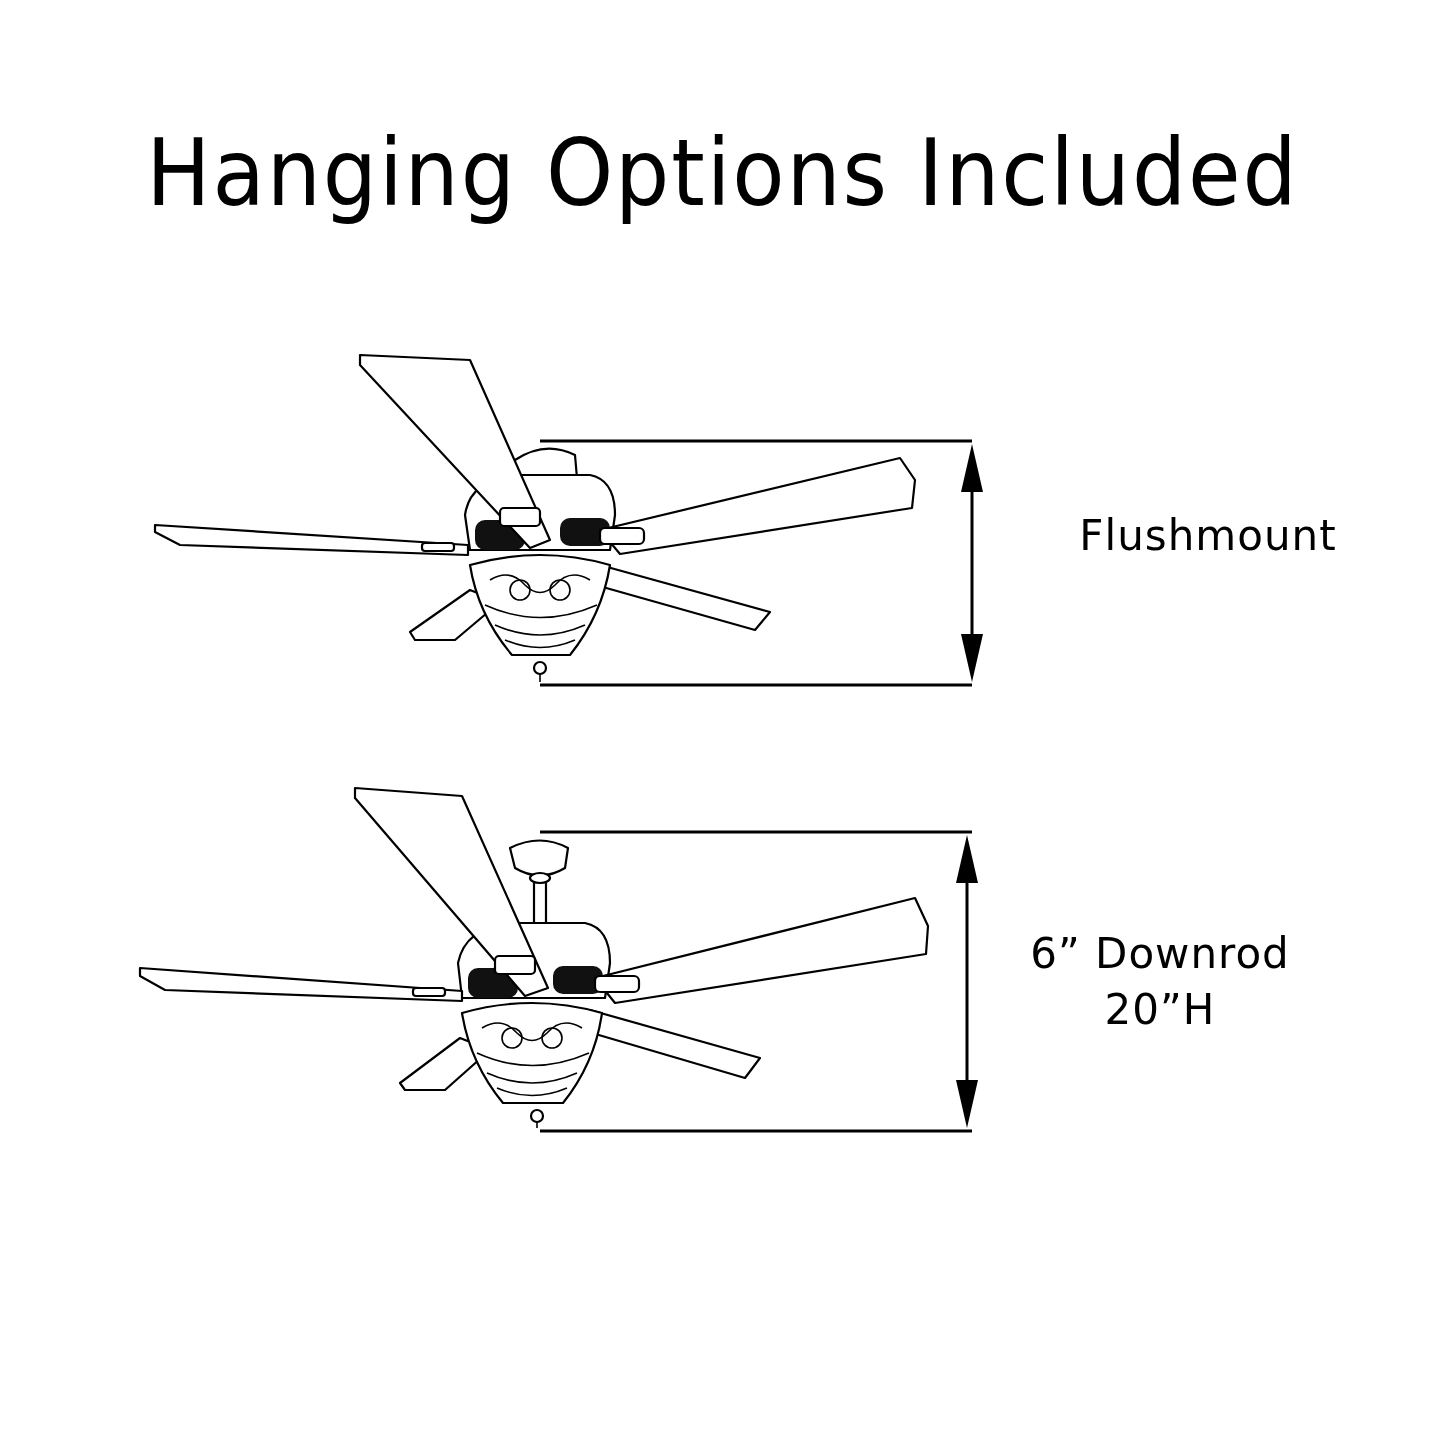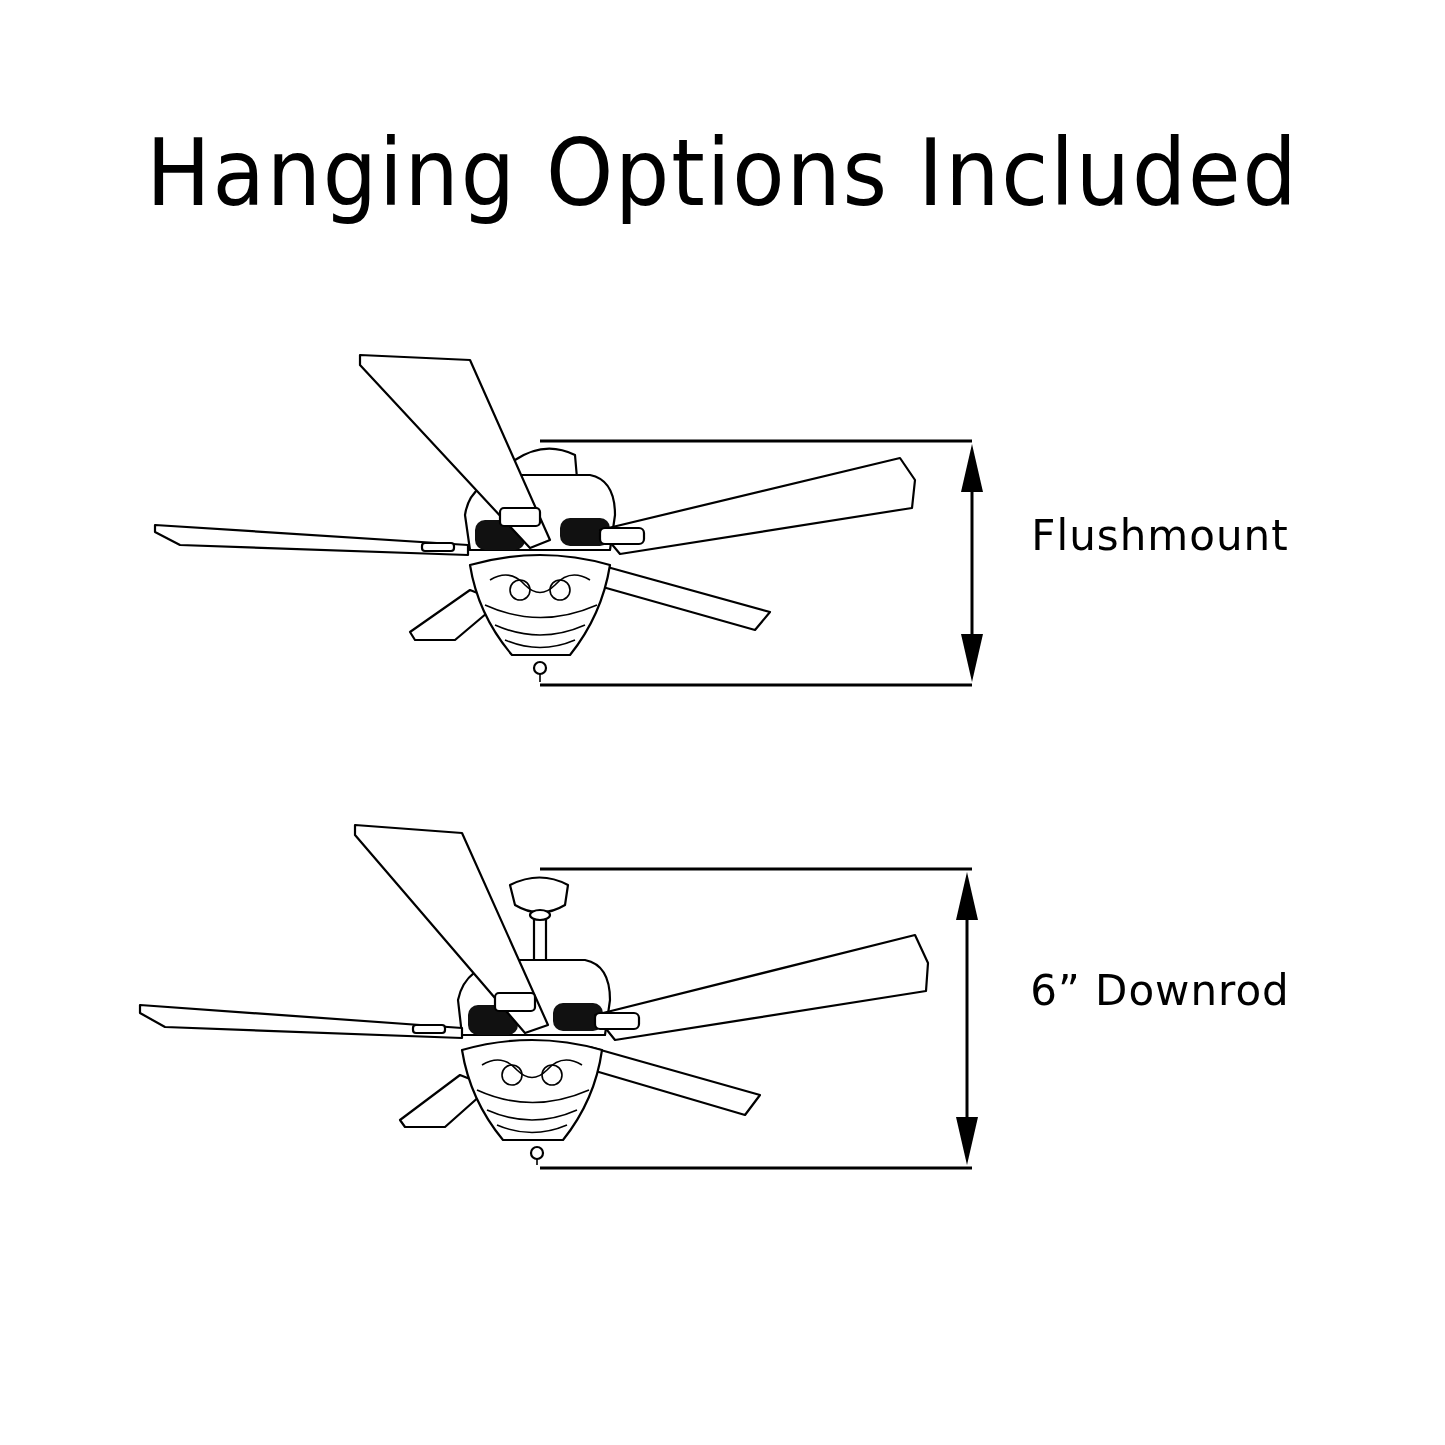--- a/index.html
+++ b/index.html
@@ -1,24 +1,24 @@
 <!DOCTYPE html>
 <html><head>
 <meta charset="utf-8">
 <style>
   html, body { margin: 0; padding: 0; background: #ffffff; }
   body { width: 1445px; height: 1445px; position: relative; overflow: hidden; font-family: "DejaVu Sans", "Liberation Sans", sans-serif; color: #000; }
   .title { position: absolute; left: 0; top: 128px; width: 1445px; text-align: center; font-size: 92px; letter-spacing: 2px; font-weight: normal; line-height: 1; transform: scaleX(0.93); }
   .diagram { position: absolute; left: 0; width: 1445px; }
   .d1 { top: 340px; height: 360px; }
-  .d2 { top: 815px; height: 370px; }
+  .d2 { top: 778px; height: 370px; }
   .diagram svg { position: absolute; left: 0; top: 0; }
   .label { position: absolute; text-align: center; font-size: 42px; line-height: 56px; letter-spacing: 1px; }
   .label span { display: block; }
-  .l1 { left: 1010px; top: 168px; width: 300px; }
+  .l1 { left: 1058px; top: 168px; width: 300px; }
   .l2 { left: 1010px; top: 148px; width: 300px; }
   svg .ln { fill: #fff; stroke: #000; stroke-width: 2.2; stroke-linejoin: round; stroke-linecap: round; }
   svg .thin { fill: none; stroke: #000; stroke-width: 1.6; }
   svg .dim { stroke: #000; stroke-width: 3; fill: none; }
   svg .arrow { fill: #000; }
   svg .dark { fill: #111; }
 </style>
 </head>
 <body>
 
@@ -107,14 +107,15 @@
     <line class="thin" x1="537" y1="344" x2="537" y2="350"></line>
 
     <line class="dim" x1="540" y1="54" x2="972" y2="54"></line>
     <line class="dim" x1="540" y1="353" x2="972" y2="353"></line>
     <line class="dim" x1="967" y1="95" x2="967" y2="312"></line>
     <polygon class="arrow" points="967,57 956,105 978,105"></polygon>
     <polygon class="arrow" points="967,350 956,302 978,302"></polygon>
   </svg>
   <div class="label l2">
     <span>6” Downrod</span>
+    <span>20”H</span>
   </div>
 </div>
 
 </body></html>

